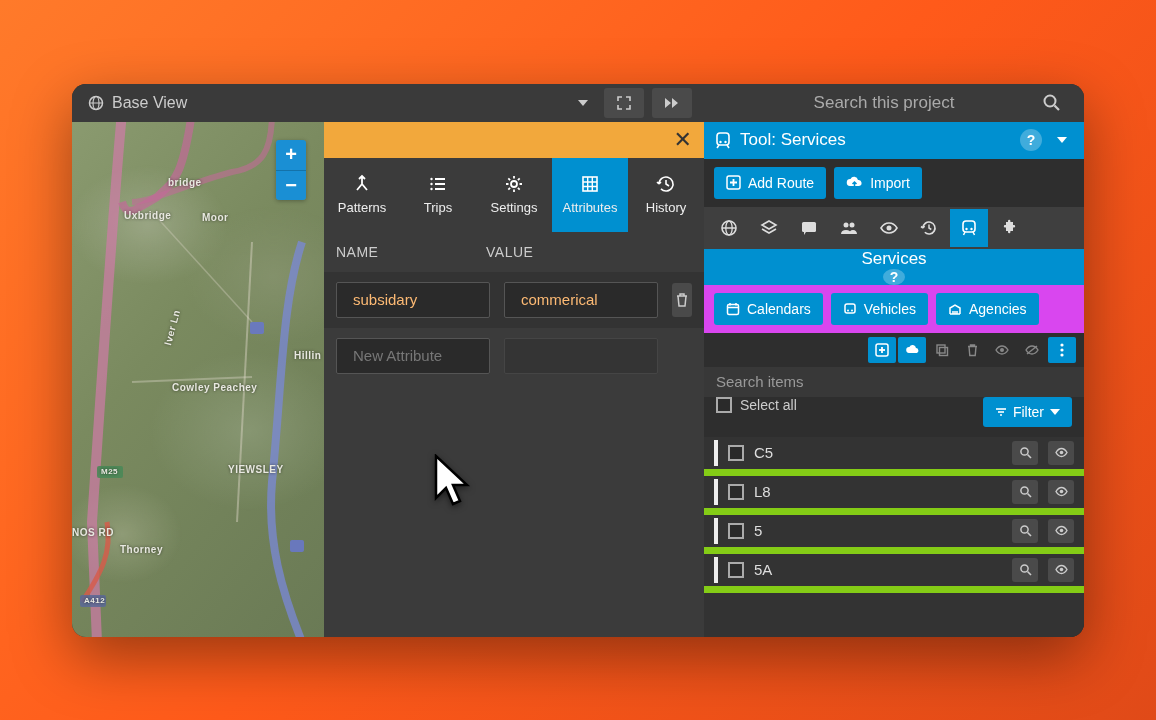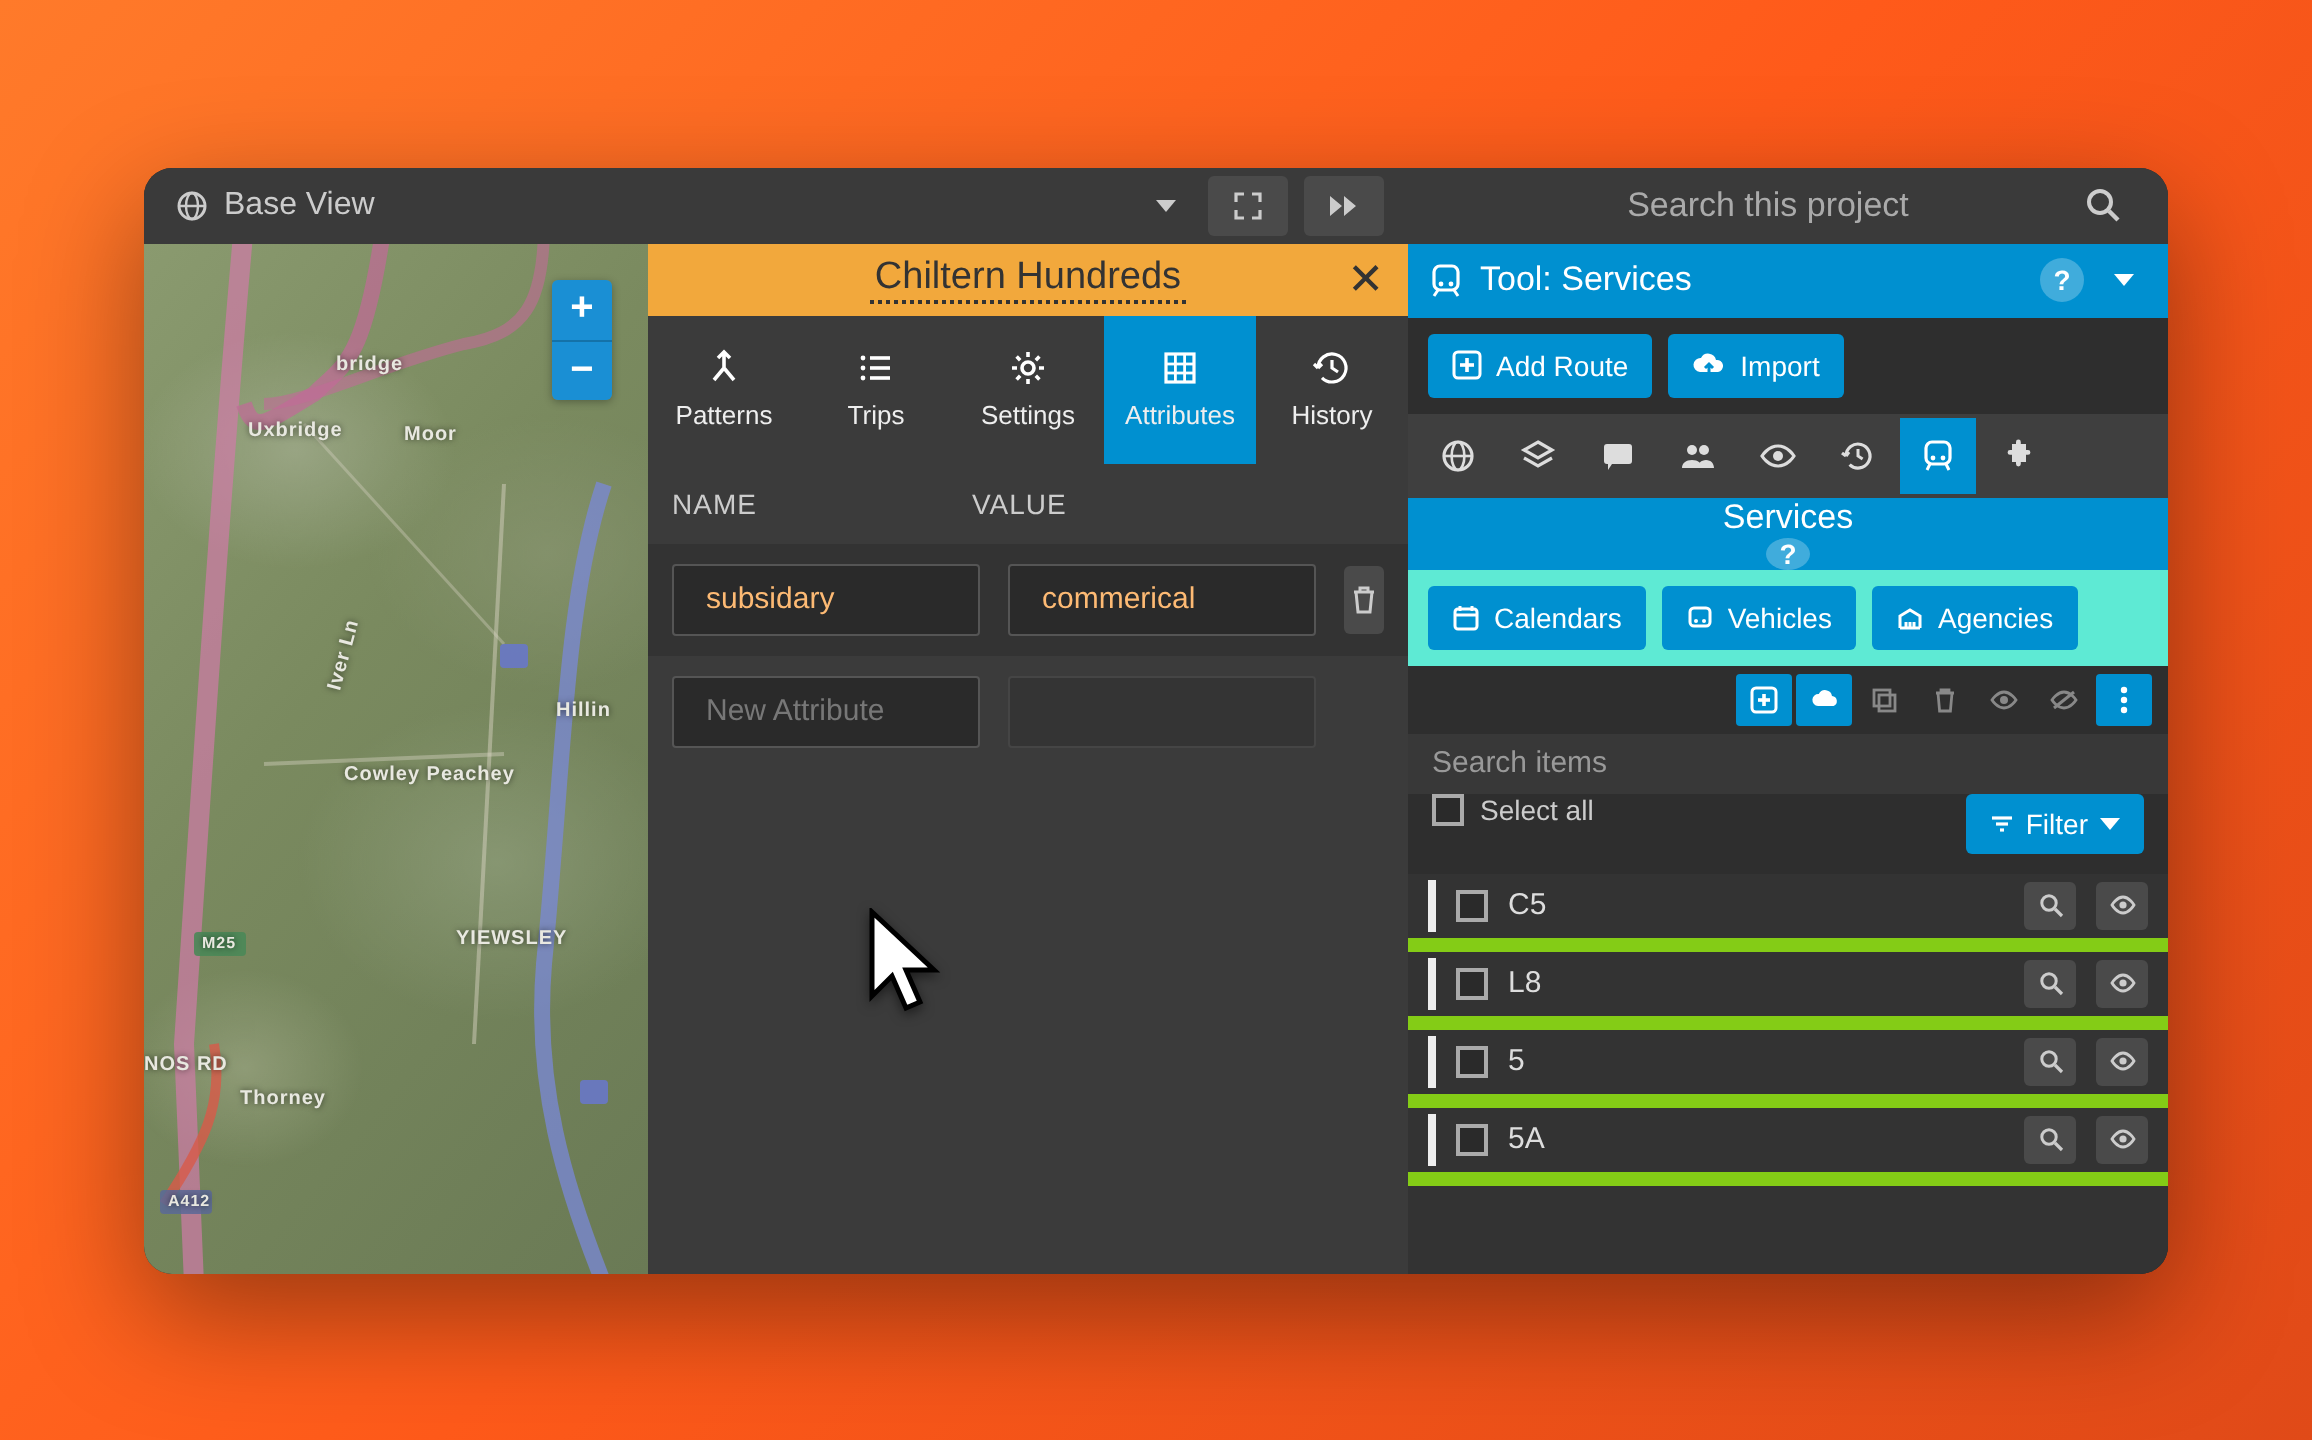--- a/index.html
+++ b/index.html
@@ -98,21 +98,21 @@
 .pill-btn { height: 32px; background: #0090d0; color: #fff; display: flex; align-items: center; gap: 7px; padding: 0 12px; border-radius: 3px; font-size: 14px; cursor: pointer; }
 .pill-btn .pi { font-size: 15px; }
 
 .icon-strip { height: 42px; background: #3f3f3f; display: flex; align-items: center; padding: 0 6px; gap: 2px; }
 .strip-btn { width: 38px; height: 38px; display: flex; align-items: center; justify-content: center; color: #ddd; cursor: pointer; font-size: 18px; }
 .strip-btn.active { background: #0090d0; color: #fff; }
 
 .sub-header { height: 36px; background: #0090d0; display: flex; align-items: center; padding: 0 10px; color: #fff; font-size: 17px; flex-direction: column; }
 .sub-header .spacer { flex: 1; }
 
-.sub-pills { padding: 8px 10px; display: flex; gap: 8px; background: #5eead4; }
+.sub-pills { padding: 8px 10px; display: flex; gap: 8px; background: #d946ef; }
 
 .toolbar-row { height: 34px; display: flex; align-items: center; justify-content: flex-end; padding: 0 8px; gap: 2px; background: #2e2e2e; }
 .tb-btn { width: 28px; height: 26px; display: flex; align-items: center; justify-content: center; color: #888; font-size: 15px; cursor: pointer; border-radius: 2px;}
 .tb-btn.on { background: #0090d0; color: #fff; }
 
 .search-items { height: 30px; padding: 0 12px; display: flex; align-items: center; color: #999; font-size: 15px; background: #383838;}
 
 .select-row { height: 40px; display: flex; padding: 0 12px; gap: 8px; background: #2e2e2e; }
 .chk { width: 16px; height: 16px; border: 2px solid #aaa; background: #2a2a2a; cursor: pointer; }
 .select-label { color: #ccc; font-size: 14px; flex: 1; }
@@ -187,36 +187,35 @@
         <path d="M80 90 L 180 200" stroke="#ddd8c8" stroke-width="1.5" fill="none" opacity="0.35"></path>
         <rect x="178" y="200" width="14" height="12" rx="2" fill="#6878c8" opacity="0.9"></rect>
         <rect x="218" y="418" width="14" height="12" rx="2" fill="#6878c8" opacity="0.9"></rect>
         <rect x="25" y="344" width="26" height="12" rx="2" fill="#4a8858" opacity="0.9"></rect>
         <rect x="8" y="473" width="26" height="12" rx="2" fill="#5a6898" opacity="0.85"></rect>
       </svg>
       <div class="map-label" style="top:55px; left:96px;">bridge</div>
       <div class="map-label" style="top:88px; left:52px;">Uxbridge</div>
       <div class="map-label" style="top:90px; left:130px;">Moor</div>
       <div class="map-label" style="top:200px; left:82px; transform:rotate(-75deg);">Iver Ln</div>
-      <div class="map-label" style="top:228px; left:206px;text-align:right;">Hillin</div>
+      <div class="map-label" style="top:228px; left:222px;text-align:right;">Hillin</div>
       <div class="map-label" style="top:260px; left:100px;">Cowley Peachey</div>
       <div class="map-label" style="top:342px; left:156px;">YIEWSLEY</div>
       <div class="map-label" style="top:422px; left:48px;">Thorney</div>
       <div class="map-label" style="top:405px; left:0px;">NOS RD</div>
       <div class="map-label" style="top:345px; left:29px; font-size:8px;">M25</div>
       <div class="map-label" style="top:474px; left:12px; font-size:8px;">A412</div>
       <div class="zoom-ctrl">
         <div class="zoom-btn">+</div>
         <div class="zoom-btn">−</div>
       </div>
     </div>
 
     <div class="detail-pane">
       <div class="detail-header">
-        <span class="detail-title">Chiltern Hundreds</span>
         <span class="detail-close">✕</span>
       </div>
       <div class="tabs">
         <div class="tab">
           <span class="tab-icon">
               <svg width="20" height="20" viewBox="0 0 20 20">
                 <path d="M10 3v7M10 10l-5 6m5-6l5 6M7 5l3-3 3 3" fill="none" stroke="#fff" stroke-width="1.8"></path>
               </svg>
             </span>
           <span>Patterns</span>

